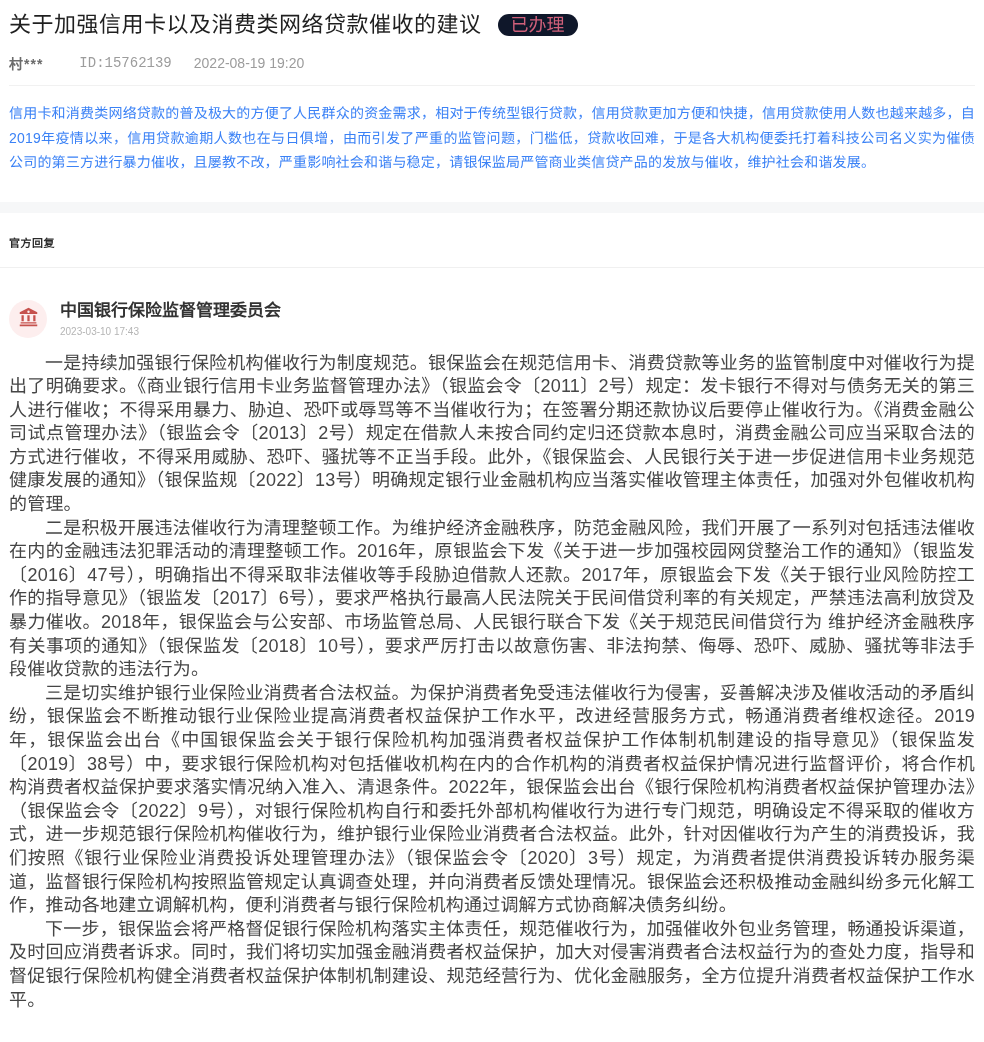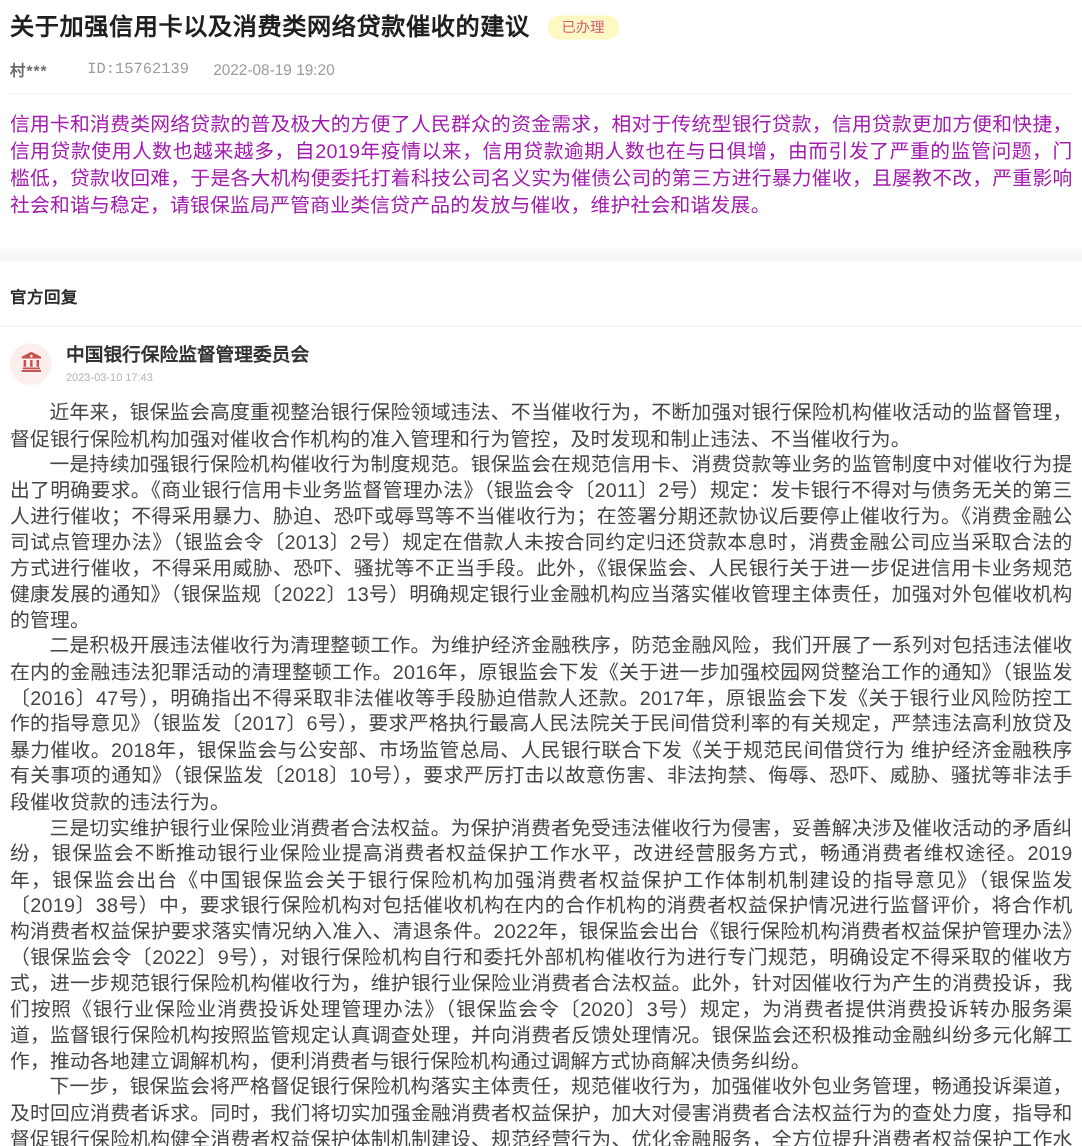--- a/index.html
+++ b/index.html
@@ -19,30 +19,30 @@
 
   
   .title-row {
     display: flex;
     align-items: center;
     gap: 16px;
     padding-top: 2px;
   }
   .page-title {
     font-size: 22px;
-    font-weight: 700;
+    font-weight: 400;
     color: #1f1f1f;
     line-height: 30px;
     letter-spacing: 0.5px;
   }
   .status-badge {
     display: inline-block;
-    background: #fef9c3;
+    background: #0f172a;
     color: #d0607a;
-    font-size: 13px;
+    font-size: 18px;
     line-height: 20px;
     padding: 1px 13px;
     border-radius: 12px;
     white-space: nowrap;
   }
   .meta-row {
     display: flex;
     align-items: center;
     margin-top: 13px;
     font-size: 14px;
@@ -57,51 +57,51 @@
   .author-id { margin-right: 22px; font-family: Liberation Mono, monospace; }
   .header-divider {
     border: none;
     border-top: 1px solid #f1f1f1;
     margin-top: 12px;
   }
 
   
   .question-text {
     margin-top: 15px;
-    font-size: 18px;
+    font-size: 14px;
     line-height: 24.5px;
-    color: #a21caf;
+    color: #3b82f6;
     text-align: justify;
     letter-spacing: 0.2px;
   }
 
   
   .section-band {
     height: 11px;
     background: #f6f7f8;
     margin: 27px -9px 0 -9px;
   }
 
   
   .reply-section-title {
-    font-size: 15px;
+    font-size: 11px;
     font-weight: 600;
     color: #2b2b2b;
     padding: 21px 0 17px 0;
     letter-spacing: 0.5px;
   }
   .reply-header-divider {
     border: none;
     border-top: 1px solid #f0f0f0;
     margin: 0 -9px;
   }
   .agency-row {
     display: flex;
     align-items: flex-start;
-    margin-top: 15px;
+    margin-top: 32px;
   }
   .agency-avatar {
     width: 38px;
     height: 38px;
     border-radius: 50%;
     background: #fdeeee;
     display: flex;
     align-items: center;
     justify-content: center;
     flex: 0 0 38px;
@@ -169,21 +169,20 @@
           </svg>
         </span>
       </div>
       <div class="agency-info">
         <div class="agency-name">中国银行保险监督管理委员会</div>
         <div class="reply-time">2023-03-10 17:43</div>
       </div>
     </div>
 
     <div class="reply-body">
-      <p>近年来，银保监会高度重视整治银行保险领域违法、不当催收行为，不断加强对银行保险机构催收活动的监督管理，督促银行保险机构加强对催收合作机构的准入管理和行为管控，及时发现和制止违法、不当催收行为。</p>
       <p>一是持续加强银行保险机构催收行为制度规范。银保监会在规范信用卡、消费贷款等业务的监管制度中对催收行为提出了明确要求。《商业银行信用卡业务监督管理办法》（银监会令〔2011〕2号）规定：发卡银行不得对与债务无关的第三人进行催收；不得采用暴力、胁迫、恐吓或辱骂等不当催收行为；在签署分期还款协议后要停止催收行为。《消费金融公司试点管理办法》（银监会令〔2013〕2号）规定在借款人未按合同约定归还贷款本息时，消费金融公司应当采取合法的方式进行催收，不得采用威胁、恐吓、骚扰等不正当手段。此外，《银保监会、人民银行关于进一步促进信用卡业务规范健康发展的通知》（银保监规〔2022〕13号）明确规定银行业金融机构应当落实催收管理主体责任，加强对外包催收机构的管理。</p>
       <p>二是积极开展违法催收行为清理整顿工作。为维护经济金融秩序，防范金融风险，我们开展了一系列对包括违法催收在内的金融违法犯罪活动的清理整顿工作。2016年，原银监会下发《关于进一步加强校园网贷整治工作的通知》（银监发〔2016〕47号），明确指出不得采取非法催收等手段胁迫借款人还款。2017年，原银监会下发《关于银行业风险防控工作的指导意见》（银监发〔2017〕6号），要求严格执行最高人民法院关于民间借贷利率的有关规定，严禁违法高利放贷及暴力催收。2018年，银保监会与公安部、市场监管总局、人民银行联合下发《关于规范民间借贷行为 维护经济金融秩序有关事项的通知》（银保监发〔2018〕10号），要求严厉打击以故意伤害、非法拘禁、侮辱、恐吓、威胁、骚扰等非法手段催收贷款的违法行为。</p>
       <p>三是切实维护银行业保险业消费者合法权益。为保护消费者免受违法催收行为侵害，妥善解决涉及催收活动的矛盾纠纷，银保监会不断推动银行业保险业提高消费者权益保护工作水平，改进经营服务方式，畅通消费者维权途径。2019年，银保监会出台《中国银保监会关于银行保险机构加强消费者权益保护工作体制机制建设的指导意见》（银保监发〔2019〕38号）中，要求银行保险机构对包括催收机构在内的合作机构的消费者权益保护情况进行监督评价，将合作机构消费者权益保护要求落实情况纳入准入、清退条件。2022年，银保监会出台《银行保险机构消费者权益保护管理办法》（银保监会令〔2022〕9号），对银行保险机构自行和委托外部机构催收行为进行专门规范，明确设定不得采取的催收方式，进一步规范银行保险机构催收行为，维护银行业保险业消费者合法权益。此外，针对因催收行为产生的消费投诉，我们按照《银行业保险业消费投诉处理管理办法》（银保监会令〔2020〕3号）规定，为消费者提供消费投诉转办服务渠道，监督银行保险机构按照监管规定认真调查处理，并向消费者反馈处理情况。银保监会还积极推动金融纠纷多元化解工作，推动各地建立调解机构，便利消费者与银行保险机构通过调解方式协商解决债务纠纷。</p>
       <p>下一步，银保监会将严格督促银行保险机构落实主体责任，规范催收行为，加强催收外包业务管理，畅通投诉渠道，及时回应消费者诉求。同时，我们将切实加强金融消费者权益保护，加大对侵害消费者合法权益行为的查处力度，指导和督促银行保险机构健全消费者权益保护体制机制建设、规范经营行为、优化金融服务，全方位提升消费者权益保护工作水平。</p>
     </div>
   </div>
 
 </div>
 
 </body></html>

